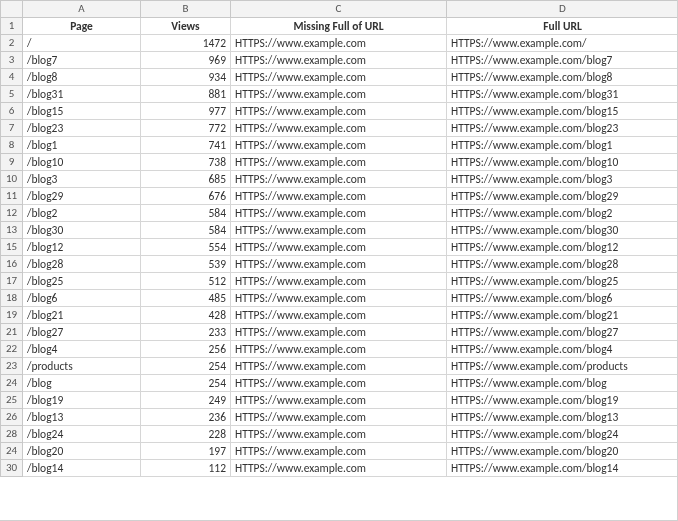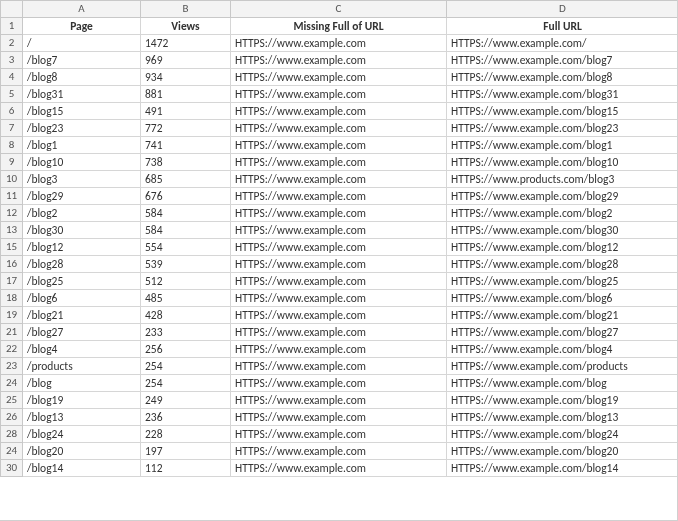--- a/index.html
+++ b/index.html
@@ -60,21 +60,21 @@
     width: 22px;
     height: 17px;
   }
   
   td.header-cell {
     font-weight: bold;
     text-align: center;
     height: 17px;
   }
   td.left { text-align: left; }
-  td.right { }
+  td.right { text-align: right; }
   
   col.c-row { width: 22px; }
   col.c-a { width: 118px; }
   col.c-b { width: 90px; }
   col.c-c { width: 216px; }
   col.c-d { width: 232px; }
 </style>
 </head>
 <body>
 
@@ -128,21 +128,21 @@
         <tr>
           <th class="row-num">5</th>
           <td class="left">/blog31</td>
           <td class="right">881</td>
           <td class="left">HTTPS://www.example.com</td>
           <td class="left">HTTPS://www.example.com/blog31</td>
         </tr>
         <tr>
           <th class="row-num">6</th>
           <td class="left">/blog15</td>
-          <td class="right">491</td>
+          <td class="right">977</td>
           <td class="left">HTTPS://www.example.com</td>
           <td class="left">HTTPS://www.example.com/blog15</td>
         </tr>
         <tr>
           <th class="row-num">7</th>
           <td class="left">/blog23</td>
           <td class="right">772</td>
           <td class="left">HTTPS://www.example.com</td>
           <td class="left">HTTPS://www.example.com/blog23</td>
         </tr>
@@ -158,21 +158,21 @@
           <td class="left">/blog10</td>
           <td class="right">738</td>
           <td class="left">HTTPS://www.example.com</td>
           <td class="left">HTTPS://www.example.com/blog10</td>
         </tr>
         <tr>
           <th class="row-num">10</th>
           <td class="left">/blog3</td>
           <td class="right">685</td>
           <td class="left">HTTPS://www.example.com</td>
-          <td class="left">HTTPS://www.products.com/blog3</td>
+          <td class="left">HTTPS://www.example.com/blog3</td>
         </tr>
         <tr>
           <th class="row-num">11</th>
           <td class="left">/blog29</td>
           <td class="right">676</td>
           <td class="left">HTTPS://www.example.com</td>
           <td class="left">HTTPS://www.example.com/blog29</td>
         </tr>
         <tr>
           <th class="row-num">12</th>

